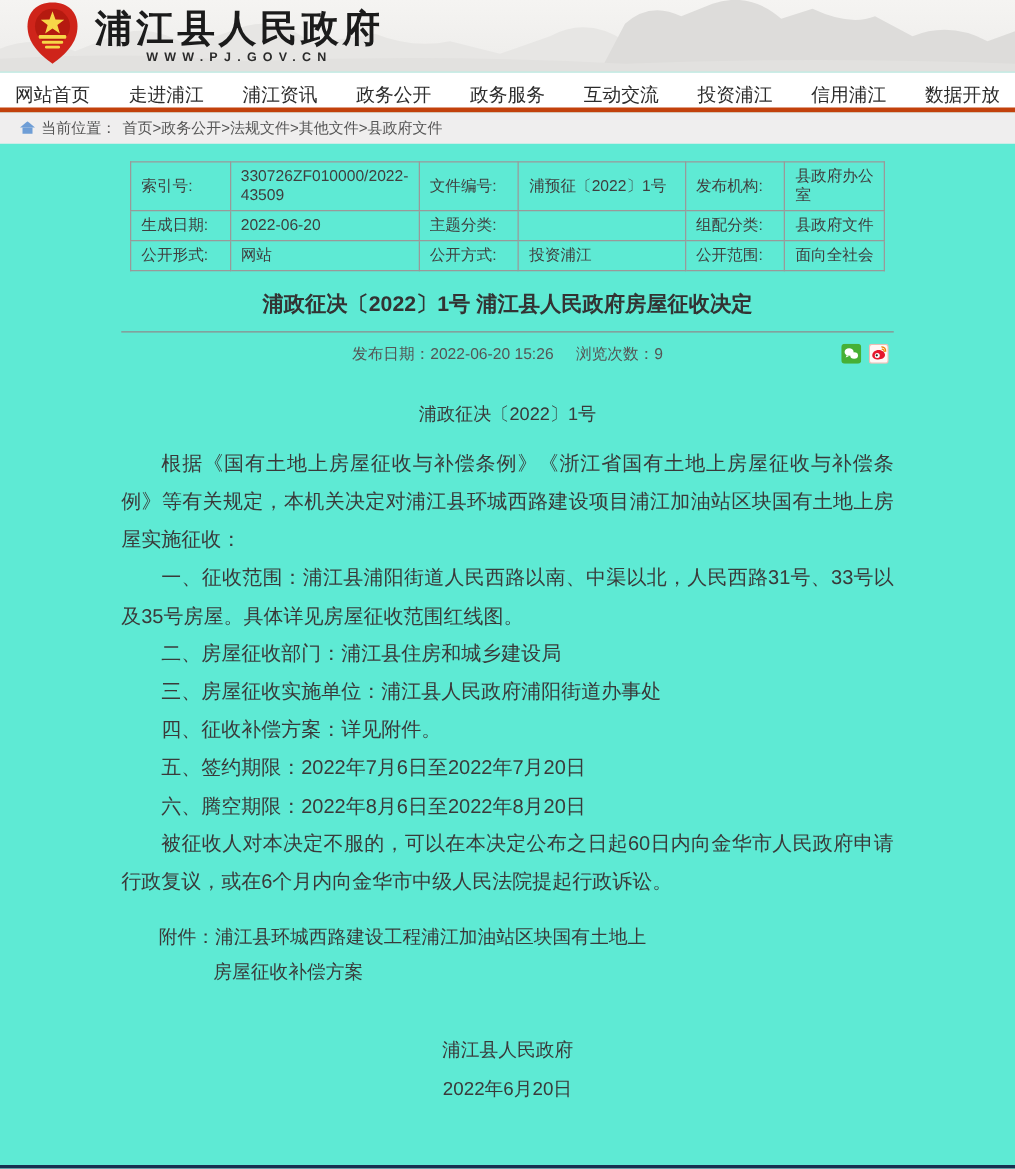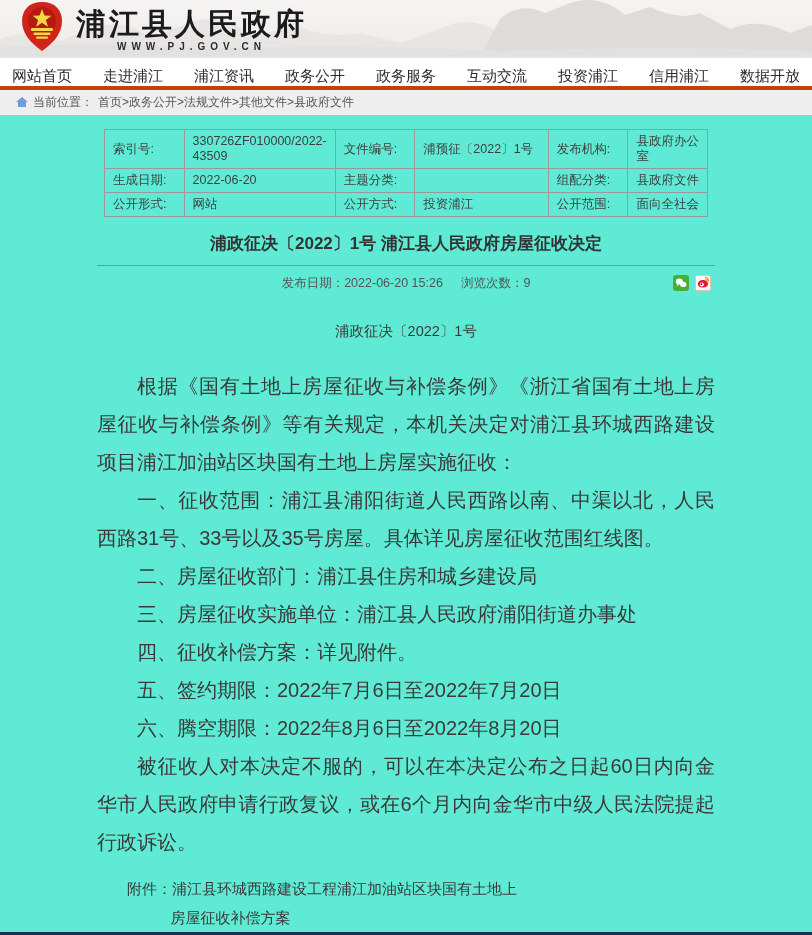--- a/index.html
+++ b/index.html
@@ -34,21 +34,21 @@
 
   .page-title { text-align: center; font-size: 17px; font-weight: bold; color: #333; margin-top: 15px; }
   .title-divider { border: none; border-top: 1px solid #8c8c8c; margin: 10px 0 0 0; }
   .meta-row { position: relative; text-align: center; font-size: 12.5px; color: #555; margin-top: 9px; height: 17px; }
   .meta-row .sep { display: inline-block; width: 18px; }
   .share-icons { position: absolute; right: 4px; top: 0; display: flex; gap: 6px; }
   .share-icons span { display: inline-flex; cursor: pointer; }
 
   .doc-number { text-align: center; font-size: 14.5px; color: #3a3a3a; margin-top: 30px; }
   .doc-title { text-align: center; font-size: 21px; font-weight: bold; color: #2e2e2e; margin-top: 34px; }
-  .doc-body { margin-top: 26px; font-size: 20px; color: #3a3a3a; line-height: 1.9; }
+  .doc-body { margin-top: 16px; font-size: 16px; color: #3a3a3a; line-height: 1.9; }
   .doc-body p { margin: 0; text-indent: 2em; text-align: justify; }
   .attachment { margin-top: 14px; font-size: 15px; color: #3a3a3a; line-height: 1.9; }
   .attach-l1 { margin: 0; text-indent: 2em; }
   .attach-l2 { margin: 0 0 0 4.9em; }
   .signature-block { margin-top: 38px; text-align: center; font-size: 15px; color: #3a3a3a; }
   .signature-date { margin-top: 12px; }
 
   .bottom-line { position: absolute; left: 0; right: 0; bottom: 0; height: 3px; background: #16304f; }
 </style>
 </head>

